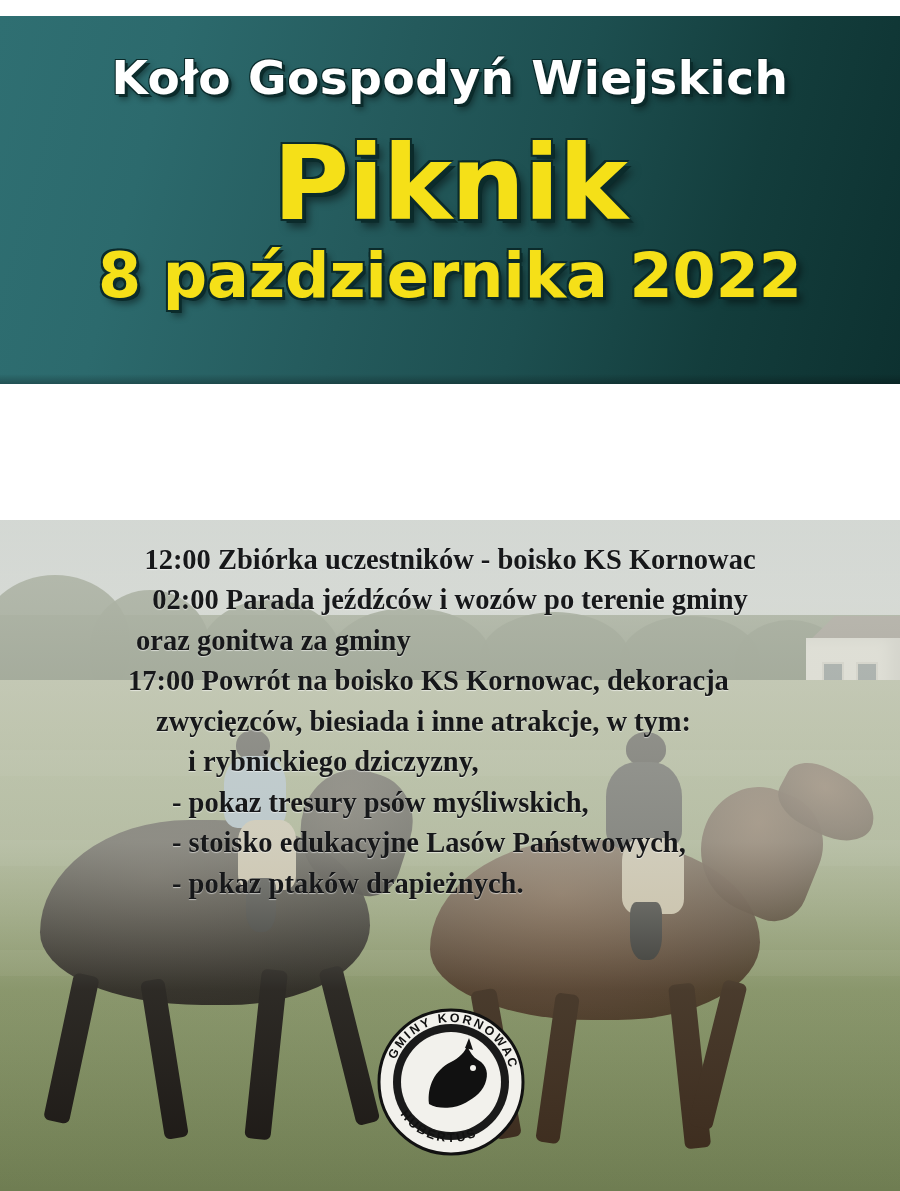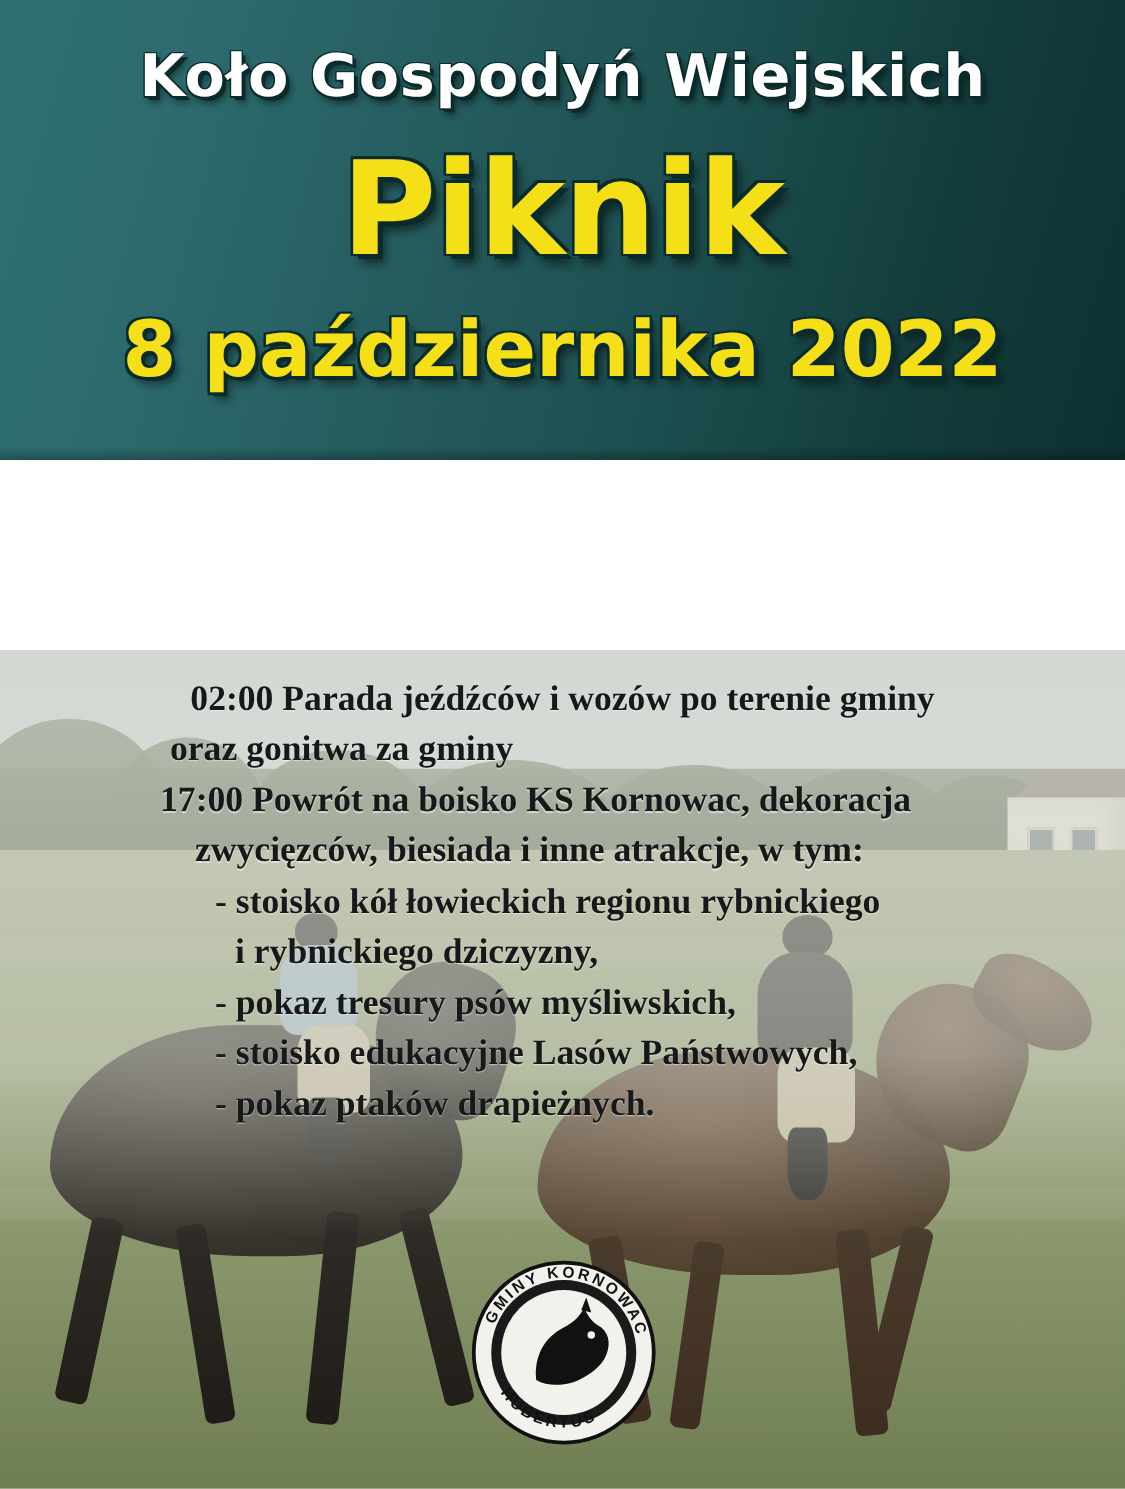--- a/index.html
+++ b/index.html
@@ -12,21 +12,21 @@
     width: 900px;
     height: 1191px;
     overflow: hidden;
     font-family: "Liberation Serif", serif;
     user-select: none;
   }
 
   
   .banner {
     position: absolute;
-    left: 0; top: 0;
+    left: 0; top: 16px;
     width: 900px;
     height: 368px;
     background: linear-gradient(105deg, #2f6f72 0%, #2c6a6d 18%, #245a5c 42%, #1d4f50 60%, #133d3c 80%, #0d3130 100%);
     overflow: hidden;
   }
   .banner::after {
     content: "";
     position: absolute;
     left: 0; bottom: 0; right: 0;
     height: 10px;
@@ -72,21 +72,21 @@
   }
   .title-1 { margin-top: 26px; }
   .title-2 { margin-top: 6px; font-size: 104px; }
 
   .line-date {
     font-family: "DejaVu Sans", sans-serif;
     font-weight: bold;
     color: #f5e018;
     font-size: 62px;
     line-height: 1.0;
-    margin-top: 30px;
+    margin-top: 10px;
     text-shadow:
       3px 3px 0 #0b2b2b,
       -2px -2px 0 #0b2b2b,
       2px -2px 0 #0b2b2b,
       -2px 2px 0 #0b2b2b,
       5px 6px 7px rgba(0,0,0,0.45);
     white-space: nowrap;
   }
 
   
@@ -275,25 +275,25 @@
 
     <div class="rider-head" style="left:626px; top:212px; width:40px; height:34px;"></div>
     <div class="rider-body" style="left:606px; top:242px; width:76px; height:86px;"></div>
     <div class="rider-pants-tan" style="left:622px; top:318px; width:62px; height:76px;"></div>
     <div class="rider-body" style="left:630px; top:382px; width:32px; height:58px; border-radius:20% 20% 40% 40%;"></div>
 
     <div class="veil"></div>
   </div>
 
   <div class="program">
+    <div class="prog-row center">12:00 Zbiórka uczestników - boisko KS Kornowac</div>
     <div class="prog-row center">02:00 Parada jeźdźców i wozów po terenie gminy</div>
     <div class="prog-row indent-1">oraz gonitwa za gminy</div>
     <div class="prog-row indent-1" style="padding-left:88px;">17:00 Powrót na boisko KS Kornowac, dekoracja</div>
     <div class="prog-row indent-2">zwycięzców, biesiada i inne atrakcje, w tym:</div>
-    <div class="prog-row indent-3">- stoisko kół łowieckich regionu rybnickiego</div>
     <div class="prog-row indent-3" style="padding-left:148px;">i rybnickiego dziczyzny,</div>
     <div class="prog-row indent-3">- pokaz tresury psów myśliwskich,</div>
     <div class="prog-row indent-3">- stoisko edukacyjne Lasów Państwowych,</div>
     <div class="prog-row indent-3">- pokaz ptaków drapieżnych.</div>
   </div>
 
   <div class="logo">
     <svg viewBox="0 0 148 148" width="148" height="148">
       <circle cx="74" cy="74" r="72" fill="#f2f1ec" stroke="#111" stroke-width="3"></circle>
       <circle cx="74" cy="74" r="58" fill="#1a1a1a"></circle>

